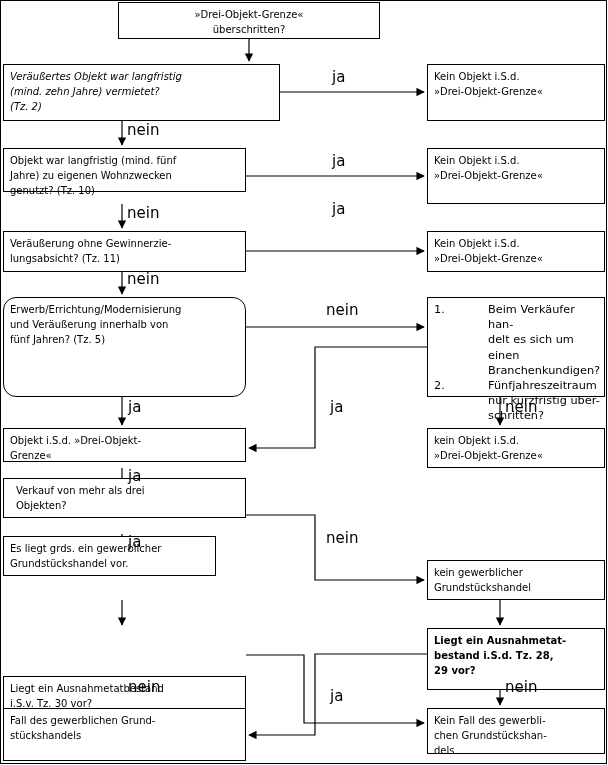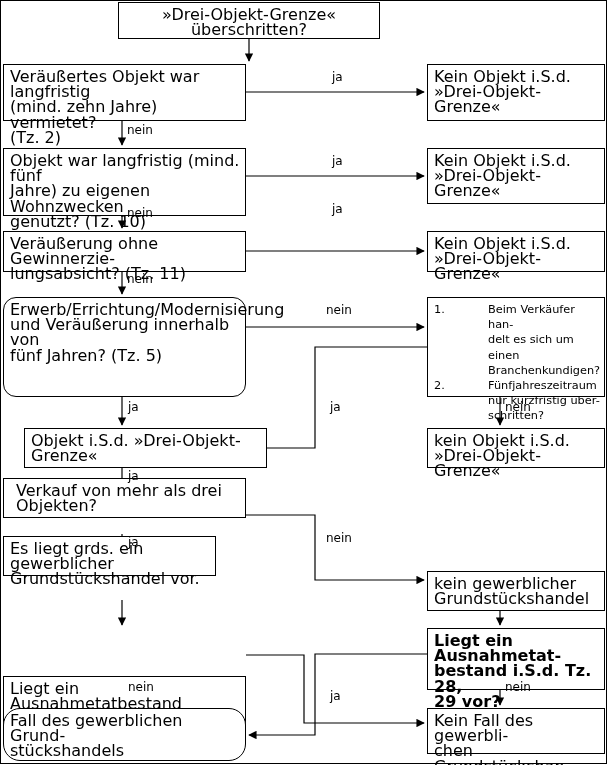--- a/index.html
+++ b/index.html
@@ -31,21 +31,21 @@
     left: 0;
     top: 0;
     width: 608px;
     height: 765px;
   }
   .node {
     position: absolute;
     box-sizing: border-box;
     border: 1px solid #000000;
     background: #ffffff;
-    font-size: 16px;
+    font-size: 10px;
     line-height: 15.2px;
     color: #000000;
     padding: 4px 5px 3px 6px;
     white-space: pre-line;
   }
   .node.center {
     text-align: center;
     padding-left: 5px;
     padding-right: 5px;
   }
@@ -67,21 +67,21 @@
     flex: 0 0 auto;
     width: 14px;
   }
   .li .body {
     flex: 1 1 auto;
     white-space: pre-line;
     margin-left: 40px;
   }
   .edge-label {
     position: absolute;
-    font-size: 12px;
+    font-size: 15px;
     line-height: 13px;
     color: #000000;
     white-space: nowrap;
   }
 </style>
 </head>
 <body>
 
 <div id="chart-root">
 
@@ -113,53 +113,53 @@
         <path d="M 246 655 L 304 655 L 304 723 L 424 723" marker-end="url(#arrow-right)"></path>
         <path d="M 427 654 L 315 654 L 315 735 L 249 735" marker-end="url(#arrow-right)"></path>
         <path d="M 122 678 L 122 705" marker-end="url(#arrow-right)"></path>
         <path d="M 500 678 L 500 705" marker-end="url(#arrow-right)"></path>
       </g>
   </svg>
 
   <div id="node-layer">
       <div class="node center" style="left: 118px; top: 2px; width: 262px; height: 37px;">»Drei-Objekt-Grenze«
 überschritten?</div>
-      <div class="node" style="left: 3px; top: 64px; width: 243px; height: 57px;">Veräußertes Objekt war langfristig
+      <div class="node" style="left: 3px; top: 64px; width: 277px; height: 57px; font-style: italic;">Veräußertes Objekt war langfristig
 (mind. zehn Jahre) vermietet?
 (Tz. 2)</div>
       <div class="node" style="left: 427px; top: 64px; width: 178px; height: 57px;">Kein Objekt i.S.d.
 »Drei-Objekt-Grenze«</div>
-      <div class="node" style="left: 3px; top: 148px; width: 243px; height: 68px;">Objekt war langfristig (mind. fünf
+      <div class="node" style="left: 3px; top: 148px; width: 243px; height: 44px;">Objekt war langfristig (mind. fünf
 Jahre) zu eigenen Wohnzwecken
 genutzt? (Tz. 10)</div>
       <div class="node" style="left: 427px; top: 148px; width: 178px; height: 56px;">Kein Objekt i.S.d.
 »Drei-Objekt-Grenze«</div>
       <div class="node" style="left: 3px; top: 231px; width: 243px; height: 41px;">Veräußerung ohne Gewinnerzie-
 lungsabsicht? (Tz. 11)</div>
       <div class="node" style="left: 427px; top: 231px; width: 178px; height: 41px;">Kein Objekt i.S.d.
 »Drei-Objekt-Grenze«</div>
       <div class="node" style="left: 3px; top: 297px; width: 243px; height: 100px; border-radius: 13px;">Erwerb/Errichtung/Modernisierung
 und Veräußerung innerhalb von
 fünf Jahren? (Tz. 5)</div>
-      <div class="node" style="left: 3px; top: 428px; width: 243px; height: 40px; margin-left: 21px;">Objekt i.S.d. »Drei-Objekt-
+      <div class="node" style="left: 3px; top: 428px; width: 243px; height: 34px;">Objekt i.S.d. »Drei-Objekt-
 Grenze«</div>
       <div class="node" style="left: 427px; top: 428px; width: 178px; height: 40px;">kein Objekt i.S.d.
 »Drei-Objekt-Grenze«</div>
       <div class="node" style="left: 3px; top: 478px; width: 243px; height: 40px; padding-left: 12px;">Verkauf von mehr als drei
 Objekten?</div>
       <div class="node" style="left: 3px; top: 536px; width: 213px; height: 40px;">Es liegt grds. ein gewerblicher
 Grundstückshandel vor.</div>
-      <div class="node" style="left: 427px; top: 560px; width: 178px; height: 40px; margin-top: 11px;">kein gewerblicher
+      <div class="node" style="left: 427px; top: 560px; width: 178px; height: 40px;">kein gewerblicher
 Grundstückshandel</div>
       <div class="node" style="left: 3px; top: 628px; width: 243px; height: 57px; margin-top: 48px;">Liegt ein Ausnahmetatbestand
 i.S.v. Tz. 30 vor?</div>
       <div class="node" style="left: 427px; top: 628px; width: 178px; height: 62px; font-weight: bold;">Liegt ein Ausnahmetat-
 bestand i.S.d. Tz. 28,
 29 vor?</div>
-      <div class="node" style="left: 3px; top: 708px; width: 243px; height: 53px; border-radius: 17px;">Fall des gewerblichen Grund-
+      <div class="node" style="left: 3px; top: 708px; width: 243px; height: 53px;">Fall des gewerblichen Grund-
 stückshandels</div>
       <div class="node" style="left: 427px; top: 708px; width: 178px; height: 46px;">Kein Fall des gewerbli-
 chen Grundstückshan-
 dels</div>
       <div class="node-list" style="left: 427px; top: 297px; width: 178px; height: 100px;">
         <div class="li">
           <span class="marker">1.</span>
           <span class="body">Beim Verkäufer han-
 delt es sich um einen
 Branchenkundigen?</span>

